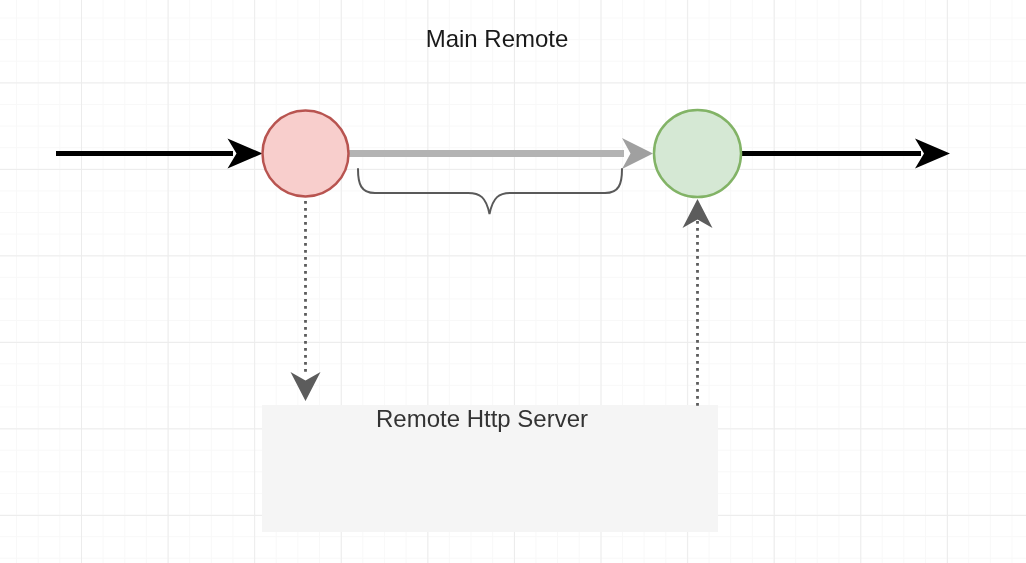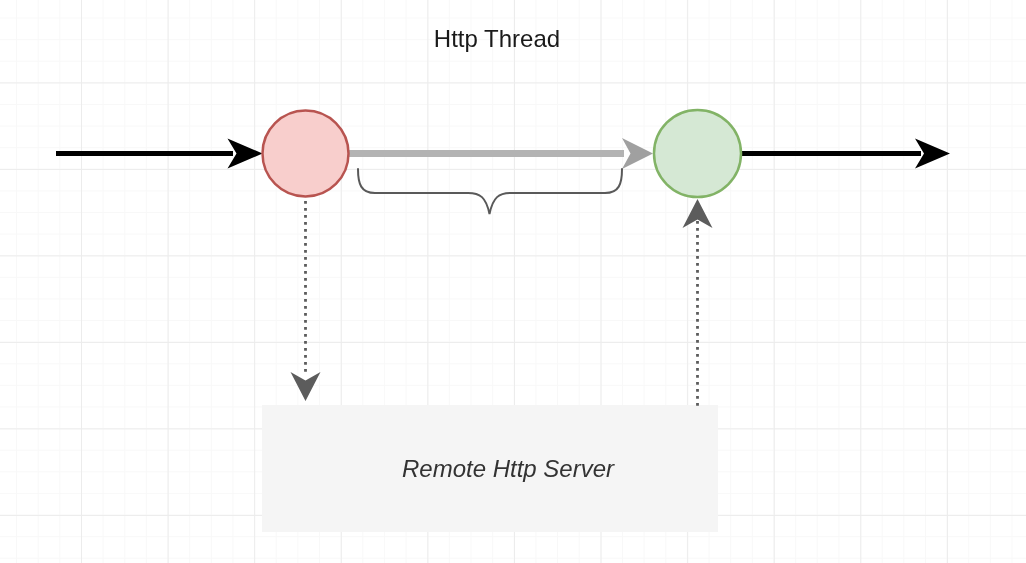--- a/index.html
+++ b/index.html
@@ -30,30 +30,28 @@
   .label {
     position: absolute;
     color: #1a1a1a;
     font-size: 24px;
     line-height: 1.1;
     white-space: nowrap;
     transform: translate(-50%, -50%);
   }
   .server-label-wrap {
     position: absolute;
-    left: 280px;
+    left: 254px;
     top: 405px;
     width: 456px;
     height: 127px;
     display: flex;
-    align-items: center;
     justify-content: center;
     color: #333333;
     font-size: 24px;
-    font-style: italic;
   }
 </style>
 </head>
 <body>
 
 <div class="canvas">
 
   <svg class="diagram-svg" width="1026" height="563" viewBox="0 0 1026 563">
 
     <rect x="262" y="405" width="456" height="127" fill="#F5F5F5"></rect>
@@ -84,20 +82,20 @@
     </g>
 
     <path d="M358 169 C358 184 361 193 375 193 L468 193 C480 193 486 197 489.5 214
              C493 197 499 193 511 193 L605 193 C619 193 622 184 622 169" fill="none" stroke-width="2" stroke-linecap="round" stroke="#595959"></path>
 
     <circle cx="305.5" cy="153.5" r="43" stroke-width="2.5" fill="#F8CECC" stroke="#B85450"></circle>
 
     <circle cx="697.5" cy="153.5" r="43.5" stroke-width="2.5" fill="#D5E8D4" stroke="#82B366"></circle>
   </svg>
 
-  <div class="label" style="left:497px; top:39px;">Http Thread</div>
+  <div class="label" style="left:497px; top:39px;">Main Remote</div>
 
 
   <div class="server-label-wrap">
     <span>Remote Http Server</span>
   </div>
 
 </div>
 
 </body></html>

